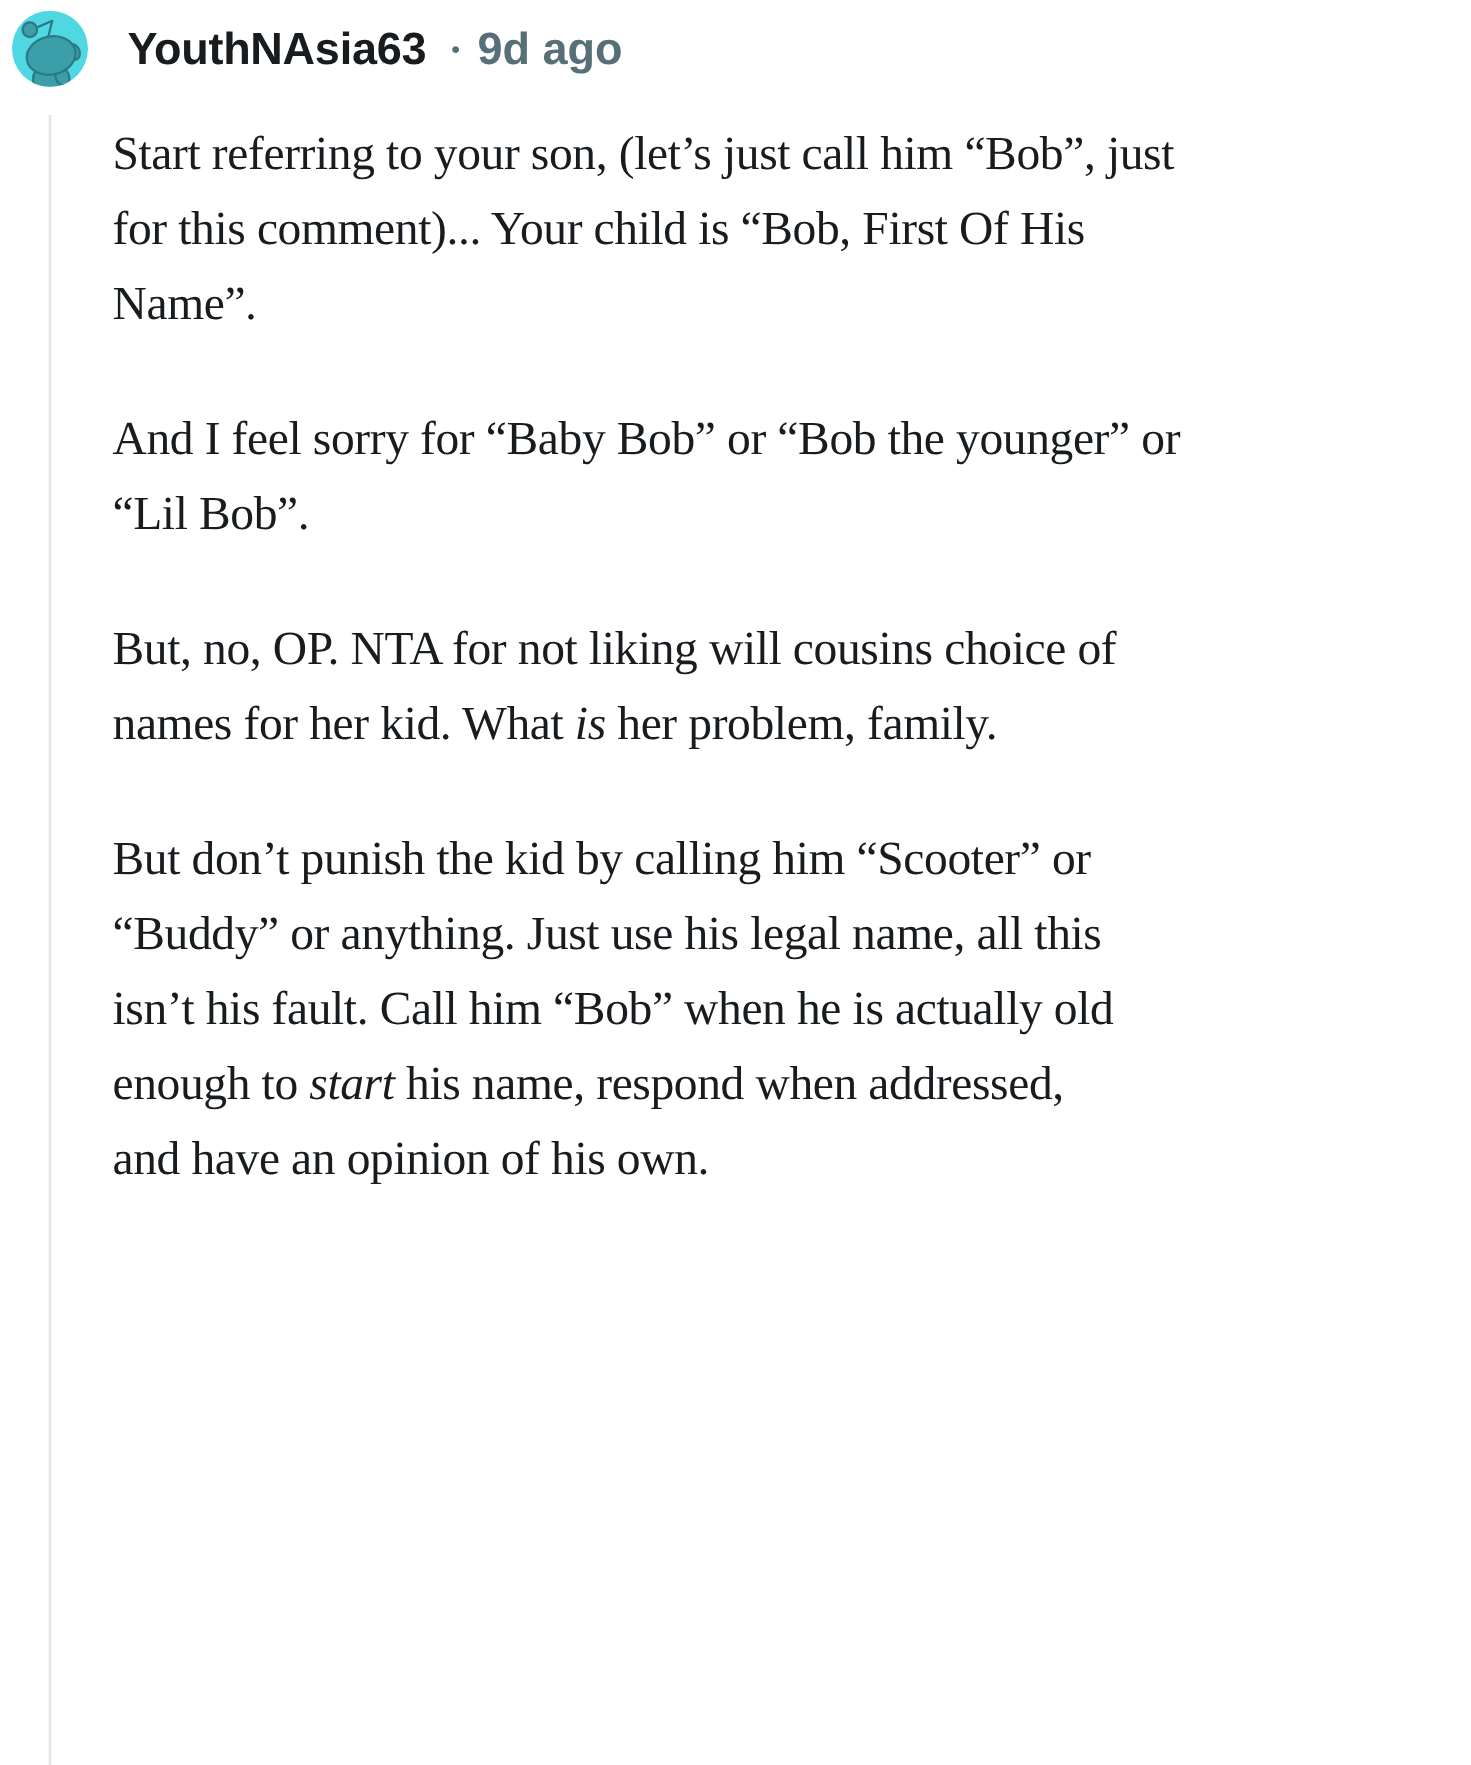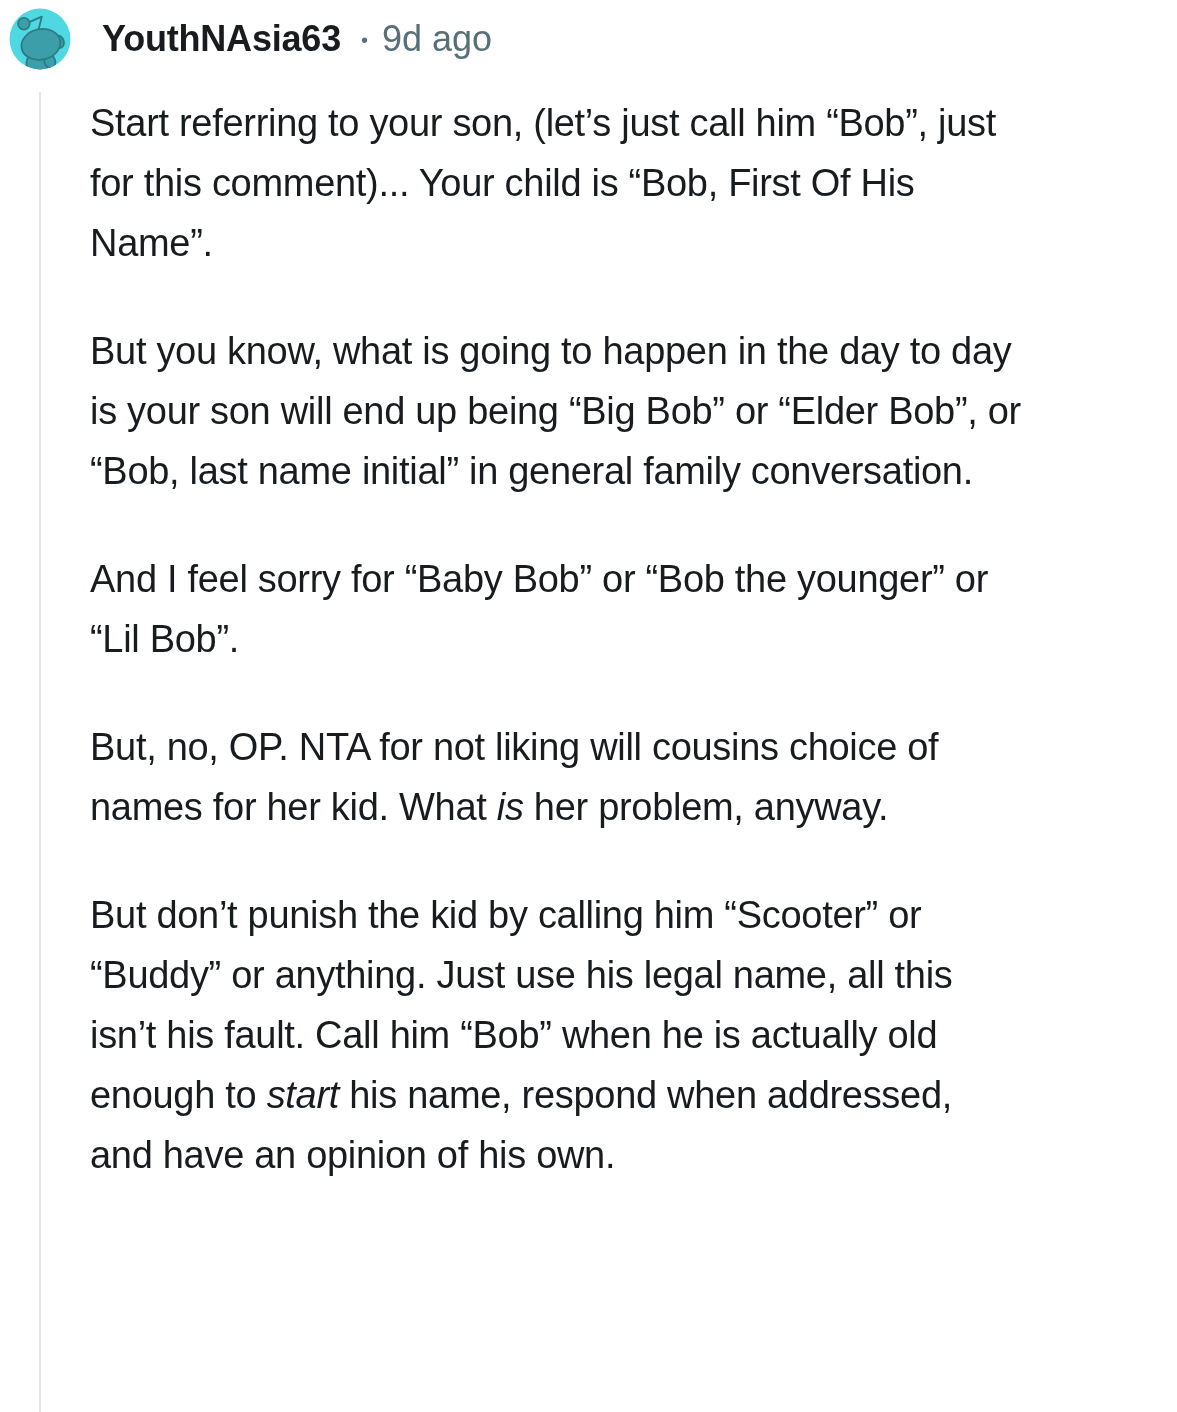--- a/index.html
+++ b/index.html
@@ -60,21 +60,21 @@
     cursor: pointer;
   }
   .meta-dot {
     font-size: 20px;
     color: var(--text-secondary, #576F76);
     margin: 0 14px 0 20px;
     transform: translateY(1px);
   }
   .timestamp {
     font-size: 36px;
-    font-weight: 400;
+    font-weight: 700;
     color: var(--text-secondary, #576F76);
   }
   .thread-line {
     position: absolute;
     left: 39px;
     top: 92px;
     width: 2px;
     height: 1320px;
     background: var(--thread-line, #E4E4E4);
     cursor: pointer;
@@ -85,20 +85,21 @@
     top: 93px;
     width: 1082px;
   }
   .comment-paragraph {
     margin: 0 0 48px 0;
     font-size: 38px;
     line-height: 60px;
     letter-spacing: -0.3px;
     color: var(--text-primary, #181C1F);
     white-space: pre-line;
+    font-family: Liberation Serif, serif;
   }
   .comment-paragraph:last-child { margin-bottom: 16px; }
   .comment-paragraph em { font-style: italic; }
 </style>
 </head>
 <body>
 
 <div class="page">
 
   <div class="comment-header">
@@ -129,27 +130,24 @@
     </div>
 
   </div>
 
   <div class="thread-line"></div>
 
   <div class="comment-body">
       <p class="comment-paragraph"><span>Start referring to your son, (let’s just call him “Bob”, just
 for this comment)... Your child is “Bob, First Of His
 Name”.</span></p>
-      <p class="comment-paragraph"><span>But you know, what is going to happen in the day to day
-is your son will end up being “Big Bob” or “Elder Bob”, or
-“Bob, last name initial” in general family conversation.</span></p>
       <p class="comment-paragraph"><span>And I feel sorry for “Baby Bob” or “Bob the younger” or
 “Lil Bob”.</span></p>
       <p class="comment-paragraph"><span>But, no, OP. NTA for not liking will cousins choice of
-names for her kid. What </span><em>is</em><span> her problem, anyway.</span></p>
+names for her kid. What </span><em>is</em><span> her problem, family.</span></p>
       <p class="comment-paragraph"><span>But don’t punish the kid by calling him “Scooter” or
 “Buddy” or anything. Just use his legal name, all this
 isn’t his fault. Call him “Bob” when he is actually old
 enough to </span><em>start</em><span> his name, respond when addressed,
 and have an opinion of his own.</span></p>
     </div>
 
 </div>
 
 </body></html>

